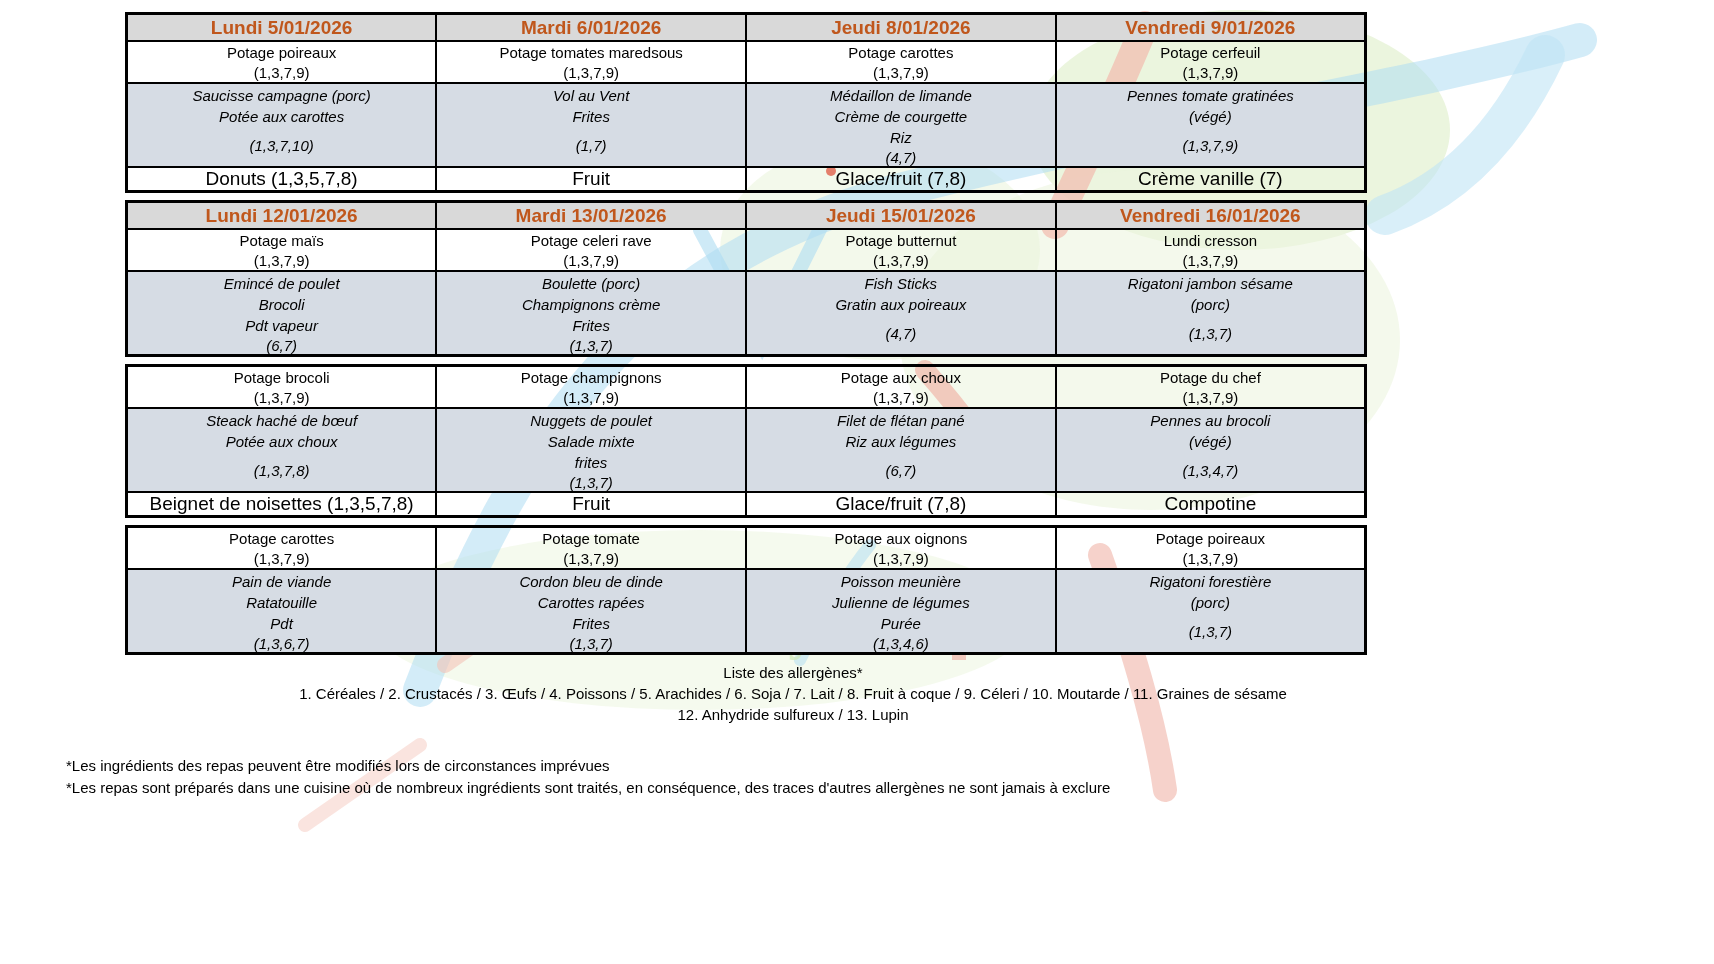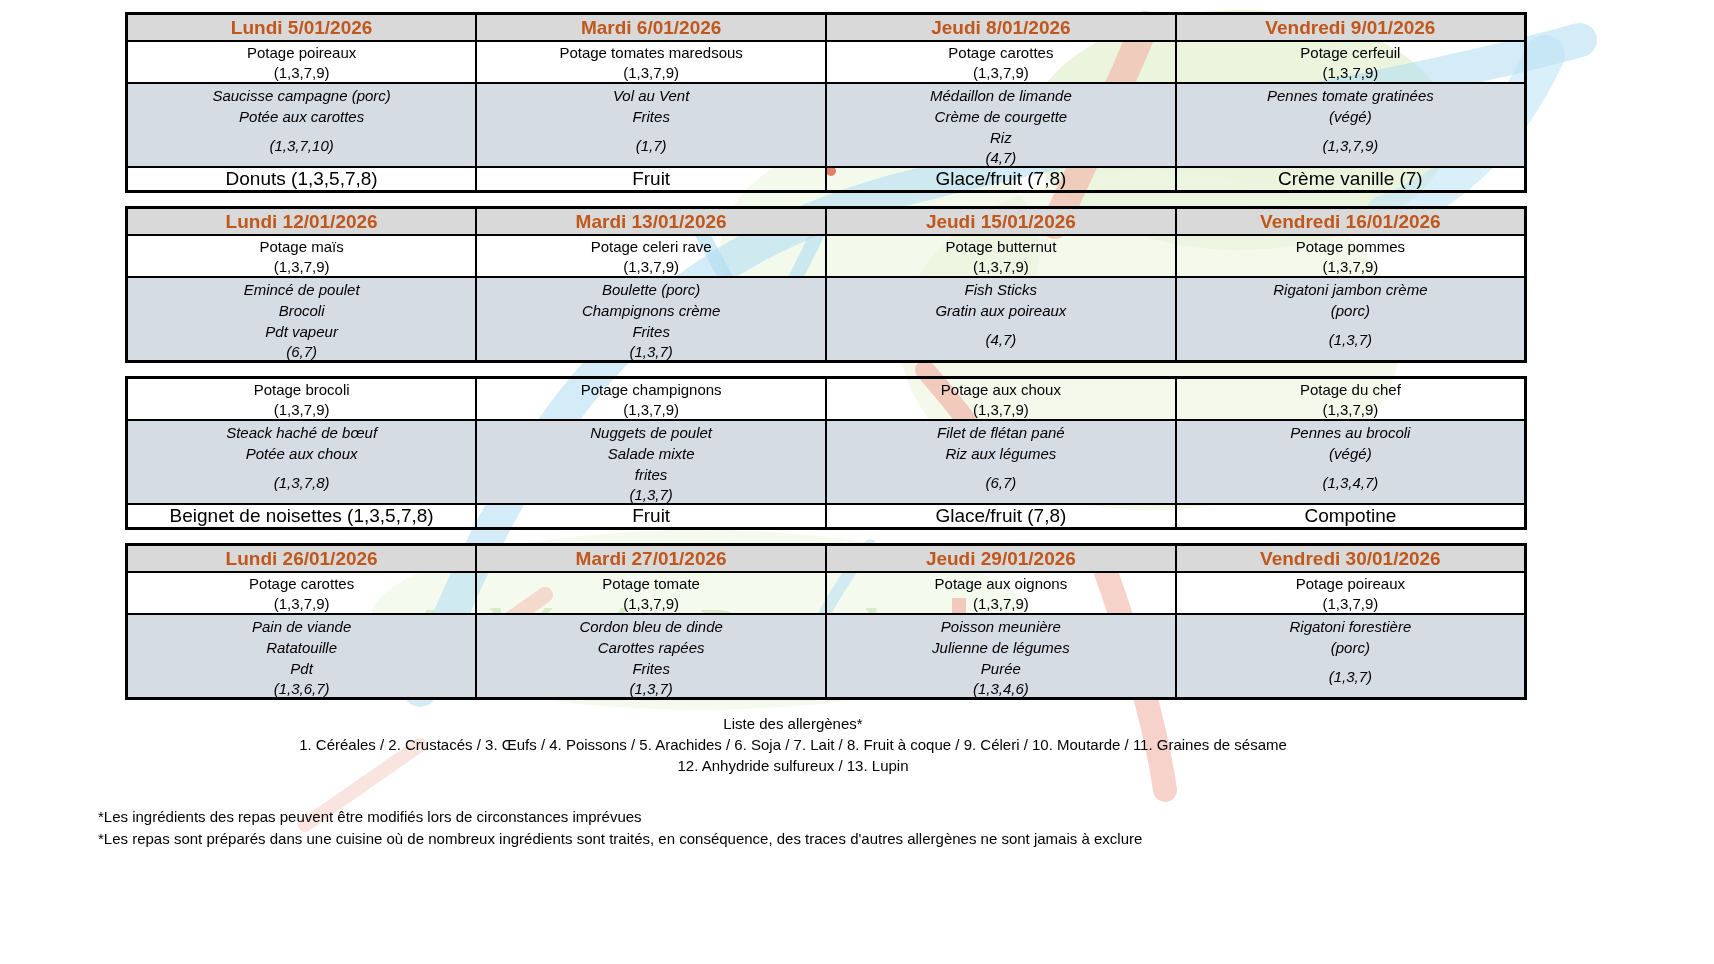--- a/index.html
+++ b/index.html
@@ -1,39 +1,39 @@
 <!DOCTYPE html>
 <html style="--accent: #c0571c; --header-bg: #d9d9d9; --main-bg: #d6dce4;"><head>
 <meta charset="utf-8">
 <style>
   html,body{margin:0;padding:0;background:#ffffff;width:1714px;height:964px;overflow:hidden;
     font-family:"Liberation Sans", sans-serif; color:#000;}
   #stage{position:relative;width:1714px;height:964px;}
   #watermark{position:absolute;left:0;top:0;z-index:0;}
   #content{position:relative;z-index:1;padding-top:12px;}
   .weeks{margin-left:125px;width:1242px;}
-  table.week{border-collapse:collapse;table-layout:fixed;width:1402px;margin-bottom:13px;
+  table.week{border-collapse:collapse;table-layout:fixed;width:1242px;margin-bottom:7px;
     border:3px solid #000;}
   table.week th, table.week td{border:2px solid #000;text-align:center;vertical-align:top;
     padding:0;overflow:hidden;}
   table.week th{height:25px;font-size:19px;font-weight:bold;color:var(--accent,#c0571c);
     background:var(--header-bg,#d9d9d9);vertical-align:middle;}
   tr.soup-row td{height:40px;background:transparent;}
   .soup-name{font-size:15px;line-height:20px;padding-top:1px;text-align:center;}
   .soup-allergens{font-size:15px;line-height:19px;}
   tr.main-row td{height:82px;background:var(--main-bg,#d6dce4);}
   .main-flex{display:flex;flex-direction:column;height:82px;font-style:italic;}
   .main-lines{font-size:15px;line-height:21px;white-space:pre-line;padding-top:1px;}
   .main-allergens{font-size:15px;line-height:20px;margin-top:auto;padding-bottom:10px;}
   tr.dessert-row td{height:22px;background:transparent;font-size:19px;line-height:22px;
     vertical-align:middle;}
   .allergen-block{margin-left:125px;width:1336px;text-align:center;}
   .allergen-title{font-size:15px;line-height:21px;}
   .allergen-line{font-size:15px;line-height:21px;}
-  .footnotes{margin-left:98px;margin-top:30px;}
+  .footnotes{margin-left:66px;margin-top:30px;}
   .footnote{font-size:15px;line-height:22px;}
 </style>
 </head>
 <body>
 
 <div id="stage">
 
   <svg id="watermark" width="1714" height="964" viewBox="0 0 1714 964" aria-hidden="true">
 
     <ellipse cx="1240" cy="130" rx="210" ry="120" fill="#e7f3d8" opacity="0.85"></ellipse>
@@ -139,21 +139,21 @@
               </td>
               <td>
                 <div class="soup-name">Potage celeri rave</div>
                 <div class="soup-allergens">(1,3,7,9)</div>
               </td>
               <td>
                 <div class="soup-name">Potage butternut</div>
                 <div class="soup-allergens">(1,3,7,9)</div>
               </td>
               <td>
-                <div class="soup-name">Potage pommes</div>
+                <div class="soup-name">Lundi cresson</div>
                 <div class="soup-allergens">(1,3,7,9)</div>
               </td>
             </tr>
             <tr class="main-row">
               <td>
                 <div class="main-flex">
                   <div class="main-lines">Emincé de poulet
 Brocoli
 Pdt vapeur</div>
                   <div class="main-allergens">(6,7)</div>
@@ -169,21 +169,21 @@
               </td>
               <td>
                 <div class="main-flex">
                   <div class="main-lines">Fish Sticks
 Gratin aux poireaux</div>
                   <div class="main-allergens">(4,7)</div>
                 </div>
               </td>
               <td>
                 <div class="main-flex">
-                  <div class="main-lines">Rigatoni jambon crème
+                  <div class="main-lines">Rigatoni jambon sésame
 (porc)</div>
                   <div class="main-allergens">(1,3,7)</div>
                 </div>
               </td>
             </tr>
           </tbody>
         </table>
         <table class="week">
           <tbody>
             <tr class="soup-row">
@@ -238,26 +238,20 @@
             <tr class="dessert-row">
               <td>Beignet de noisettes (1,3,5,7,8)</td>
               <td>Fruit</td>
               <td>Glace/fruit (7,8)</td>
               <td>Compotine</td>
             </tr>
           </tbody>
         </table>
         <table class="week">
           <tbody>
-            <tr>
-              <th>Lundi 26/01/2026</th>
-              <th>Mardi 27/01/2026</th>
-              <th>Jeudi 29/01/2026</th>
-              <th>Vendredi 30/01/2026</th>
-            </tr>
             <tr class="soup-row">
               <td>
                 <div class="soup-name">Potage carottes</div>
                 <div class="soup-allergens">(1,3,7,9)</div>
               </td>
               <td>
                 <div class="soup-name">Potage tomate</div>
                 <div class="soup-allergens">(1,3,7,9)</div>
               </td>
               <td>

